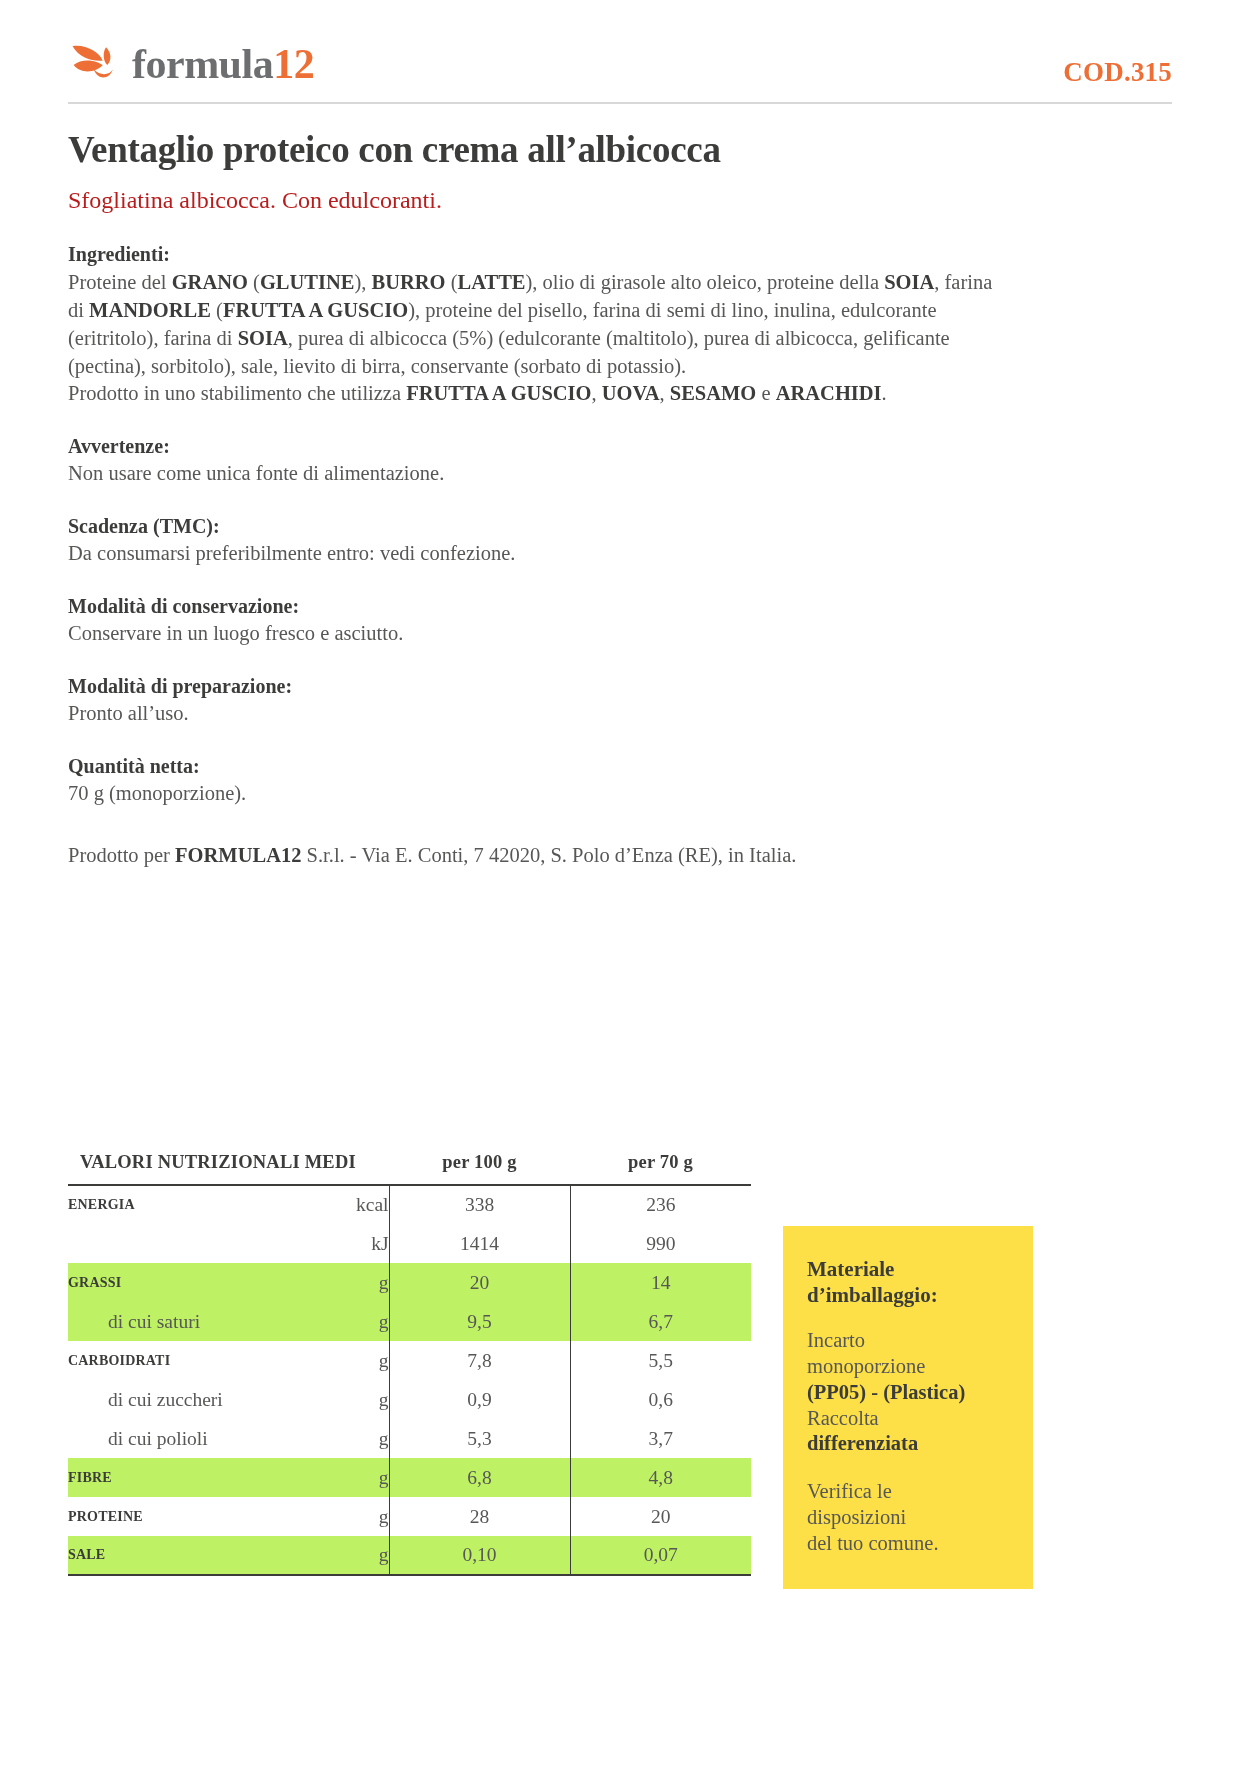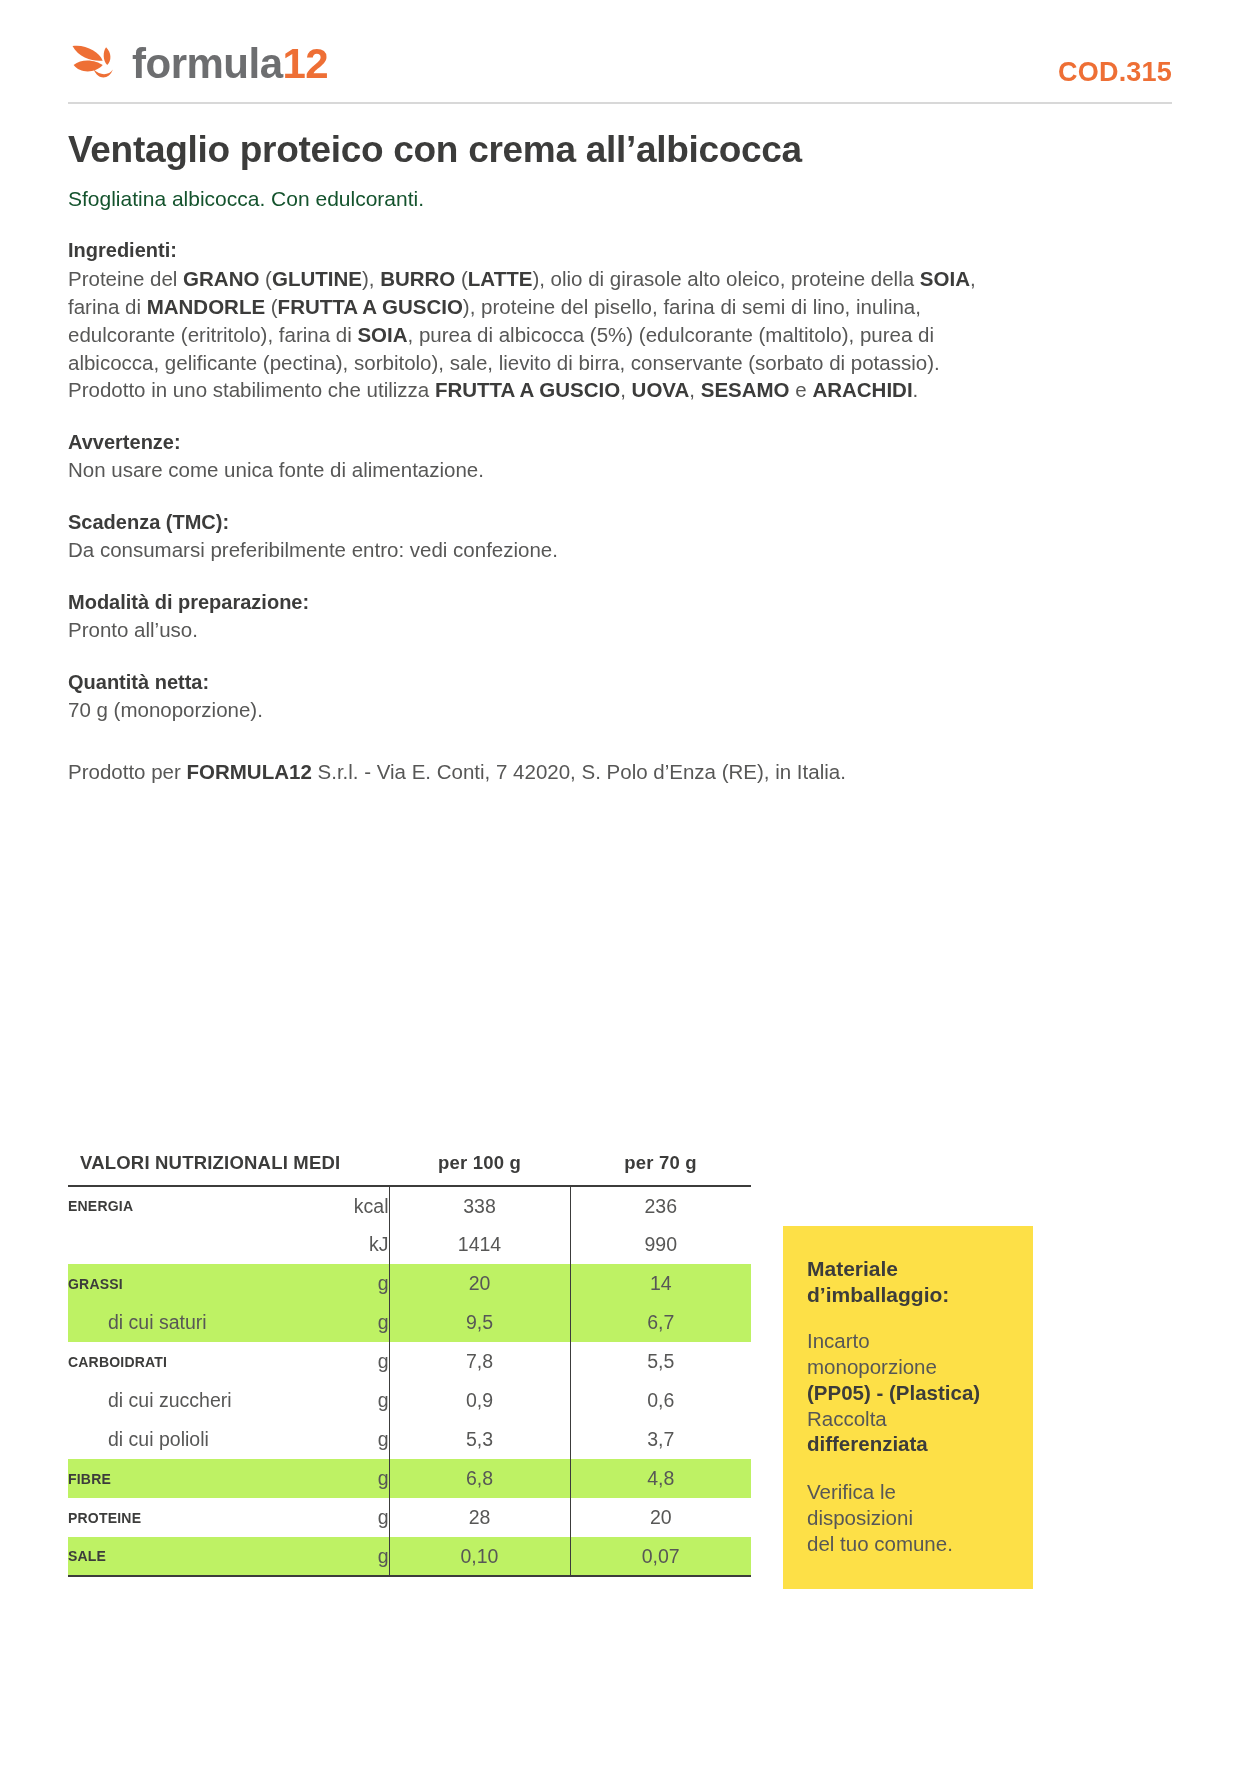--- a/index.html
+++ b/index.html
@@ -9,20 +9,21 @@
     background: #ffffff;
     font-family: "Liberation Sans", sans-serif;
     color: #3a3a3a;
     overflow: hidden;
   }
   .page {
     position: relative;
     width: 1240px;
     height: 1376px;
     padding: 0 68px;
+    font-family: Liberation Serif, serif;
   }
 
   
   .header {
     display: flex;
     align-items: flex-end;
     justify-content: space-between;
     padding-top: 36px;
     padding-bottom: 10px;
     border-bottom: 2px solid #d8d8d8;
@@ -50,22 +51,22 @@
   .product-title {
     margin-top: 26px;
     font-size: 37px;
     font-weight: bold;
     color: #3c3c3b;
     letter-spacing: -0.3px;
     line-height: 1.1;
   }
   .product-subtitle {
     margin-top: 14px;
-    font-size: 21px;
-    color: #14532d;
+    font-size: 24px;
+    color: #b91c1c;
     line-height: 1.3;
   }
 
   
   .block { margin-top: 25px; }
   .block-title {
     font-size: 20px;
     font-weight: bold;
     color: #3c3c3b;
     line-height: 1.35;
@@ -207,20 +208,24 @@
   <div class="block">
     <div class="block-title">Avvertenze:</div>
     <div class="block-text">Non usare come unica fonte di alimentazione.</div>
   </div>
 
   <div class="block">
     <div class="block-title">Scadenza (TMC):</div>
     <div class="block-text">Da consumarsi preferibilmente entro: vedi confezione.</div>
   </div>
 
+  <div class="block">
+    <div class="block-title">Modalità di conservazione:</div>
+    <div class="block-text">Conservare in un luogo fresco e asciutto.</div>
+  </div>
 
   <div class="block">
     <div class="block-title">Modalità di preparazione:</div>
     <div class="block-text">Pronto all’uso.</div>
   </div>
 
   <div class="block">
     <div class="block-title">Quantità netta:</div>
     <div class="block-text">70 g (monoporzione).</div>
   </div>

